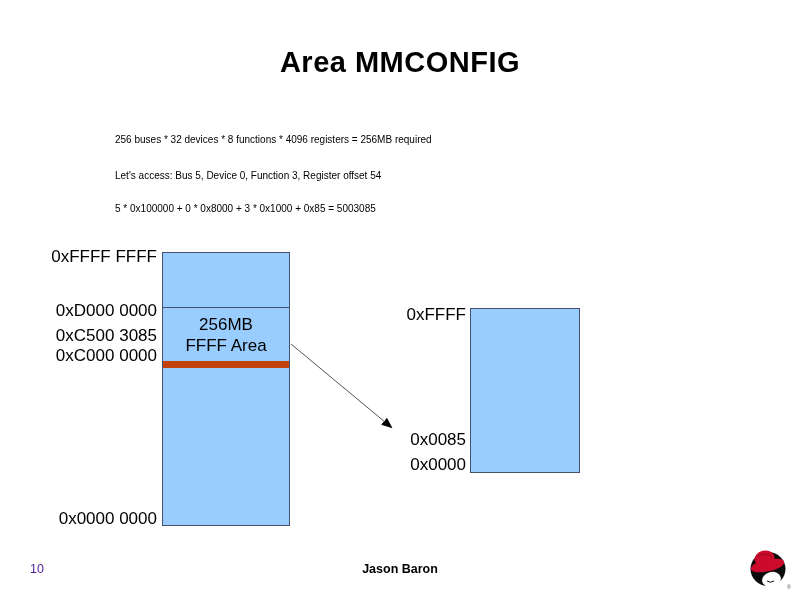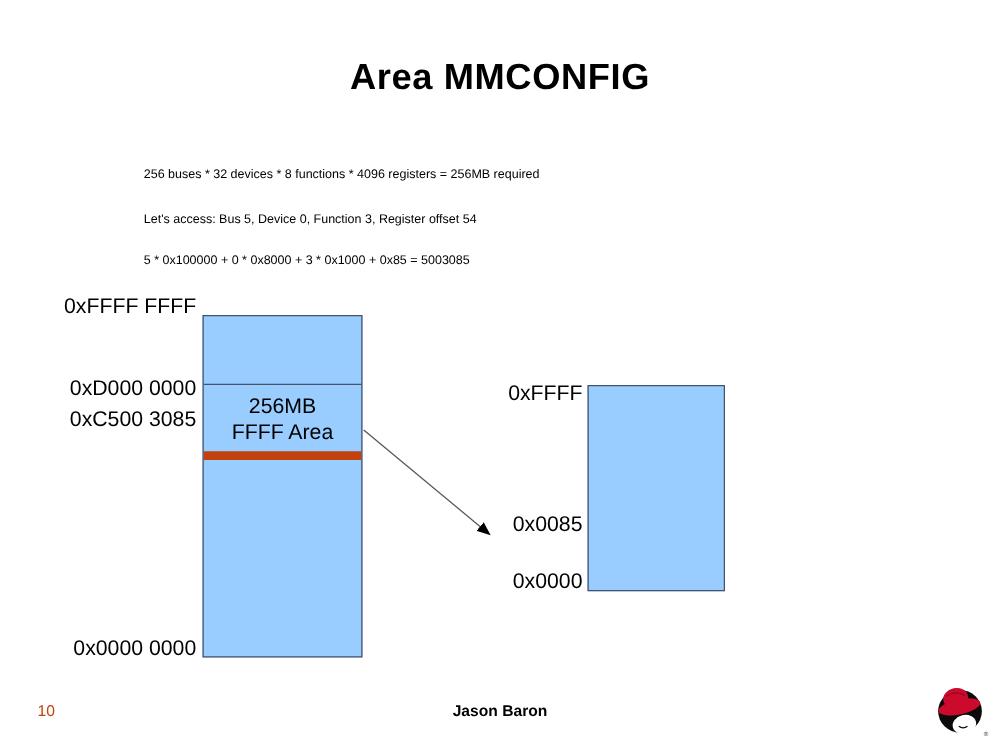--- a/index.html
+++ b/index.html
@@ -25,26 +25,26 @@
   .left-map .sec-mid {
     height:53px; border-bottom:7px solid #c2410c;
     display:flex; flex-direction:column; justify-content:center; align-items:center;
     font-size:17px; line-height:21px; text-align:center;
   }
   .addr {
     position:absolute; font-size:17px; line-height:20px; white-space:nowrap; text-align:right;
   }
   .l-col { right:643px; }
   .r-col { right:334px; }
-  .la-0 { top:235px;margin-left:48px; } .la-1 { top:301px;padding-left:24px; } .la-2 { top:326px;padding-left:16px; } .la-3 { top:346px; } .la-4 { top:509px; }
-  .ra-0 { top:305px; } .ra-1 { top:410px; } .ra-2 { top:455px; }
+  .la-0 { top:247px;margin-left:48px; } .la-1 { top:301px;padding-left:24px; } .la-2 { top:326px;padding-left:16px; } .la-3 { top:346px; } .la-4 { top:509px; }
+  .ra-0 { top:305px; } .ra-1 { top:430px; } .ra-2 { top:455px; }
 
   .arrow-svg { position:absolute; left:283px; top:336px; width:122px; height:104px; }
 
-  .footer-page { position:absolute; left:30px; top:562px; font-size:12.5px; color:#c2410c; }
+  .footer-page { position:absolute; left:30px; top:562px; font-size:12.5px; color:#4c1d95; }
   .footer-author { position:absolute; left:0; top:562px; width:100%; text-align:center; font-size:12.5px; font-weight:bold; }
   .logo { position:absolute; left:743px; top:546px; width:50px; height:47px; }
 </style>
 </head>
 <body>
 
 <div class="slide">
 
   <h1 class="slide-title">Area MMCONFIG</h1>
 
@@ -57,20 +57,21 @@
     <div class="sec-mid">
       <span>256MB</span>
       <span>FFFF Area</span>
     </div>
     <div class="sec-bottom"></div>
   </div>
 
   <div class="addr l-col la-0">0xFFFF FFFF</div>
   <div class="addr l-col la-1">0xD000 0000</div>
   <div class="addr l-col la-2">0xC500 3085</div>
+  <div class="addr l-col la-3">0xC000 0000</div>
   <div class="addr l-col la-4">0x0000 0000</div>
 
   <div class="memmap right-map"></div>
 
   <div class="addr r-col ra-0">0xFFFF</div>
   <div class="addr r-col ra-1">0x0085</div>
   <div class="addr r-col ra-2">0x0000</div>
 
   <svg class="arrow-svg" viewBox="0 0 122 104" xmlns="http://www.w3.org/2000/svg">
     <defs>

